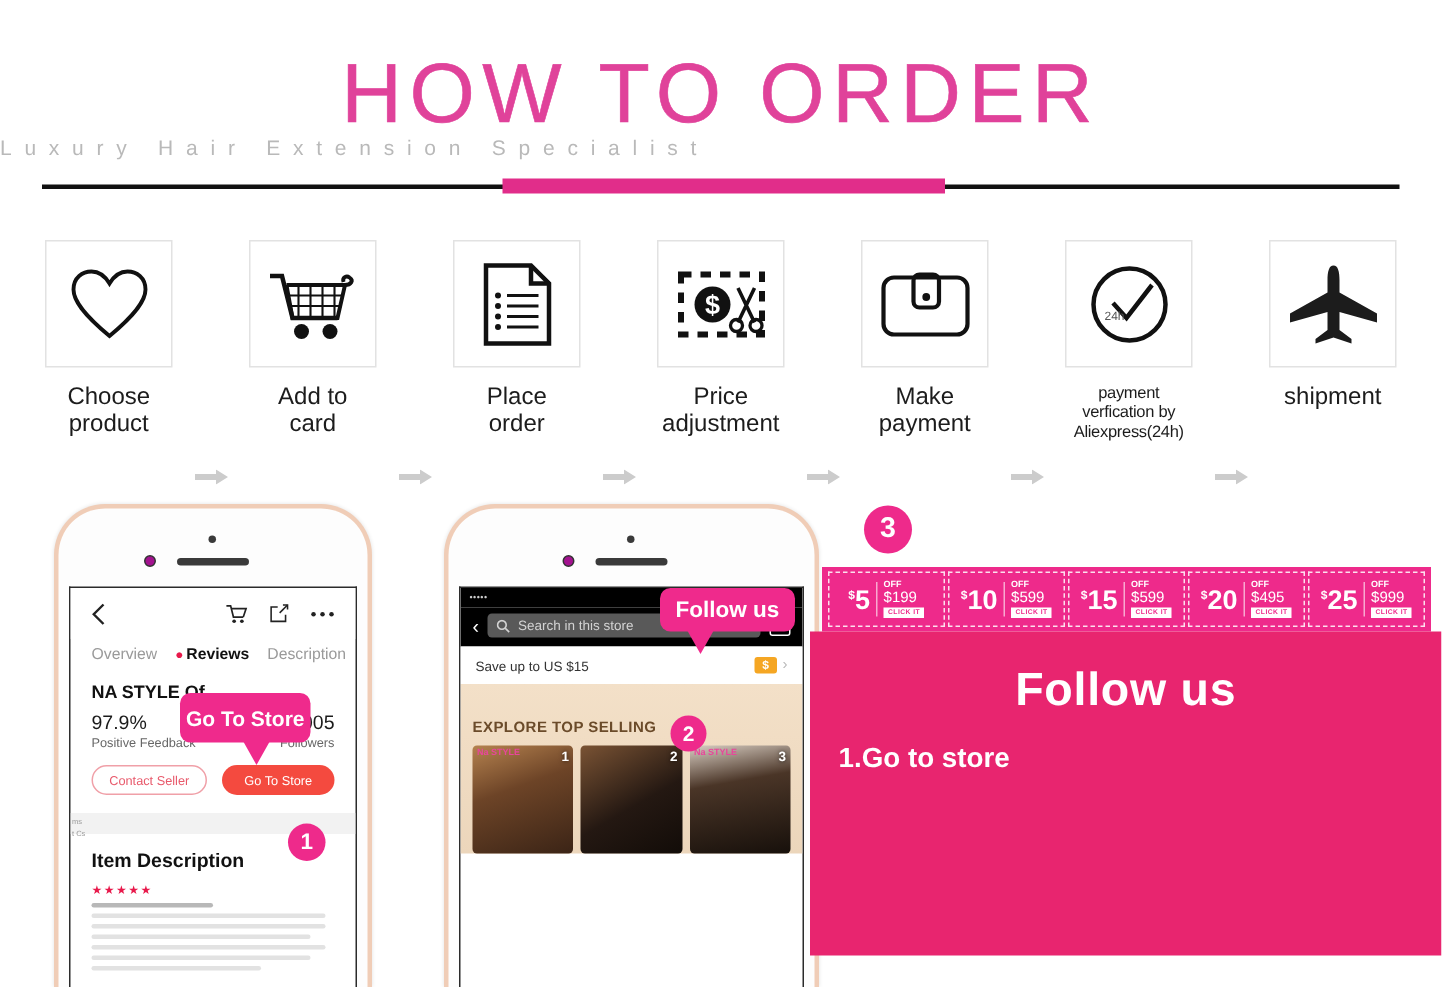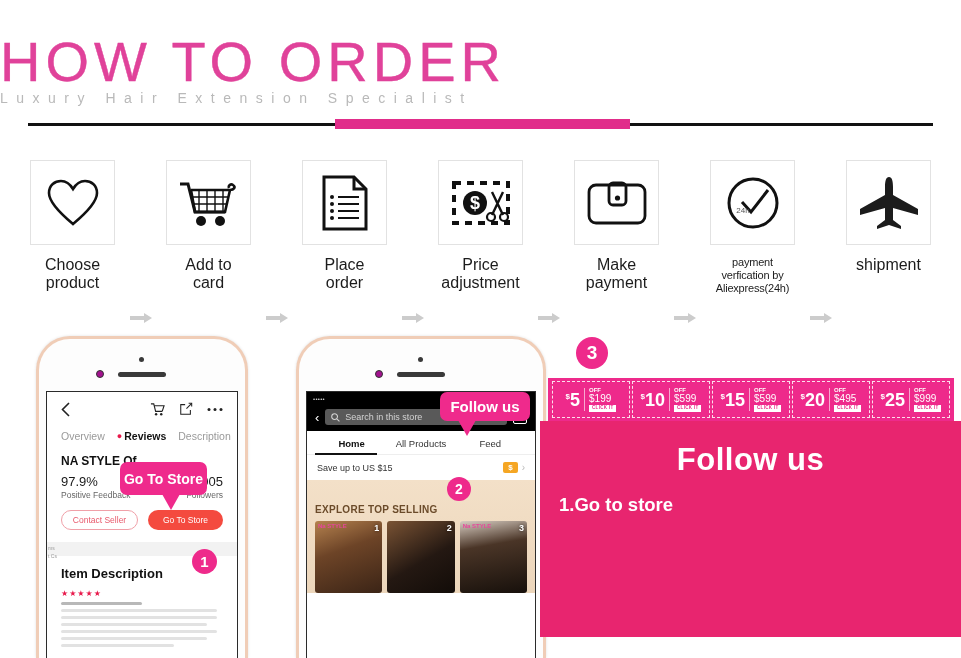--- a/index.html
+++ b/index.html
@@ -9,21 +9,21 @@
     background: #ffffff;
     font-family: "Liberation Sans", sans-serif;
     overflow: hidden;
     position: relative;
   }
 
   
   .header { position: relative; height: 138px; }
   .title {
     position: absolute; top: 34px; left: 0; width: 961px;
-    text-align: left;
+    text-align: center;
     font-family: "Liberation Sans", sans-serif;
     font-size: 56px; font-weight: 300;
     letter-spacing: 5px;
     color: #e0429a;
     line-height: 1;
     -webkit-text-stroke: 0.4px #e0429a;
   }
   .subtitle {
     position: absolute; top: 90px; left: 0; width: 891px;
     text-align: left;
@@ -540,26 +540,20 @@
           <svg width="9" height="9" viewBox="0 0 10 10">
               <circle cx="4" cy="4" r="3.2" fill="none" stroke="#d3d3d3" stroke-width="1.2"></circle>
               <path d="M6.4 6.4 L9.4 9.4" stroke="#d3d3d3" stroke-width="1.2"></path>
             </svg>
           <span>Search in this store</span>
         </div>
         <span class="p2-cart"></span>
       </div>
 
 
-      <div class="p2-navtabs">
-        <span class="nt active">Home</span>
-        <span class="nt">All Products</span>
-        <span class="nt">Feed</span>
-        <span class="p2-underline"></span>
-      </div>
 
       <div class="p2-saverow">
         <span>Save up to US $15</span>
         <span style="display:flex;align-items:center;">
           <span class="coupon-tag">$</span>
           <span style="color:#bbb;font-size:10px">›</span>
         </span>
       </div>
 
       <div class="p2-explore">

